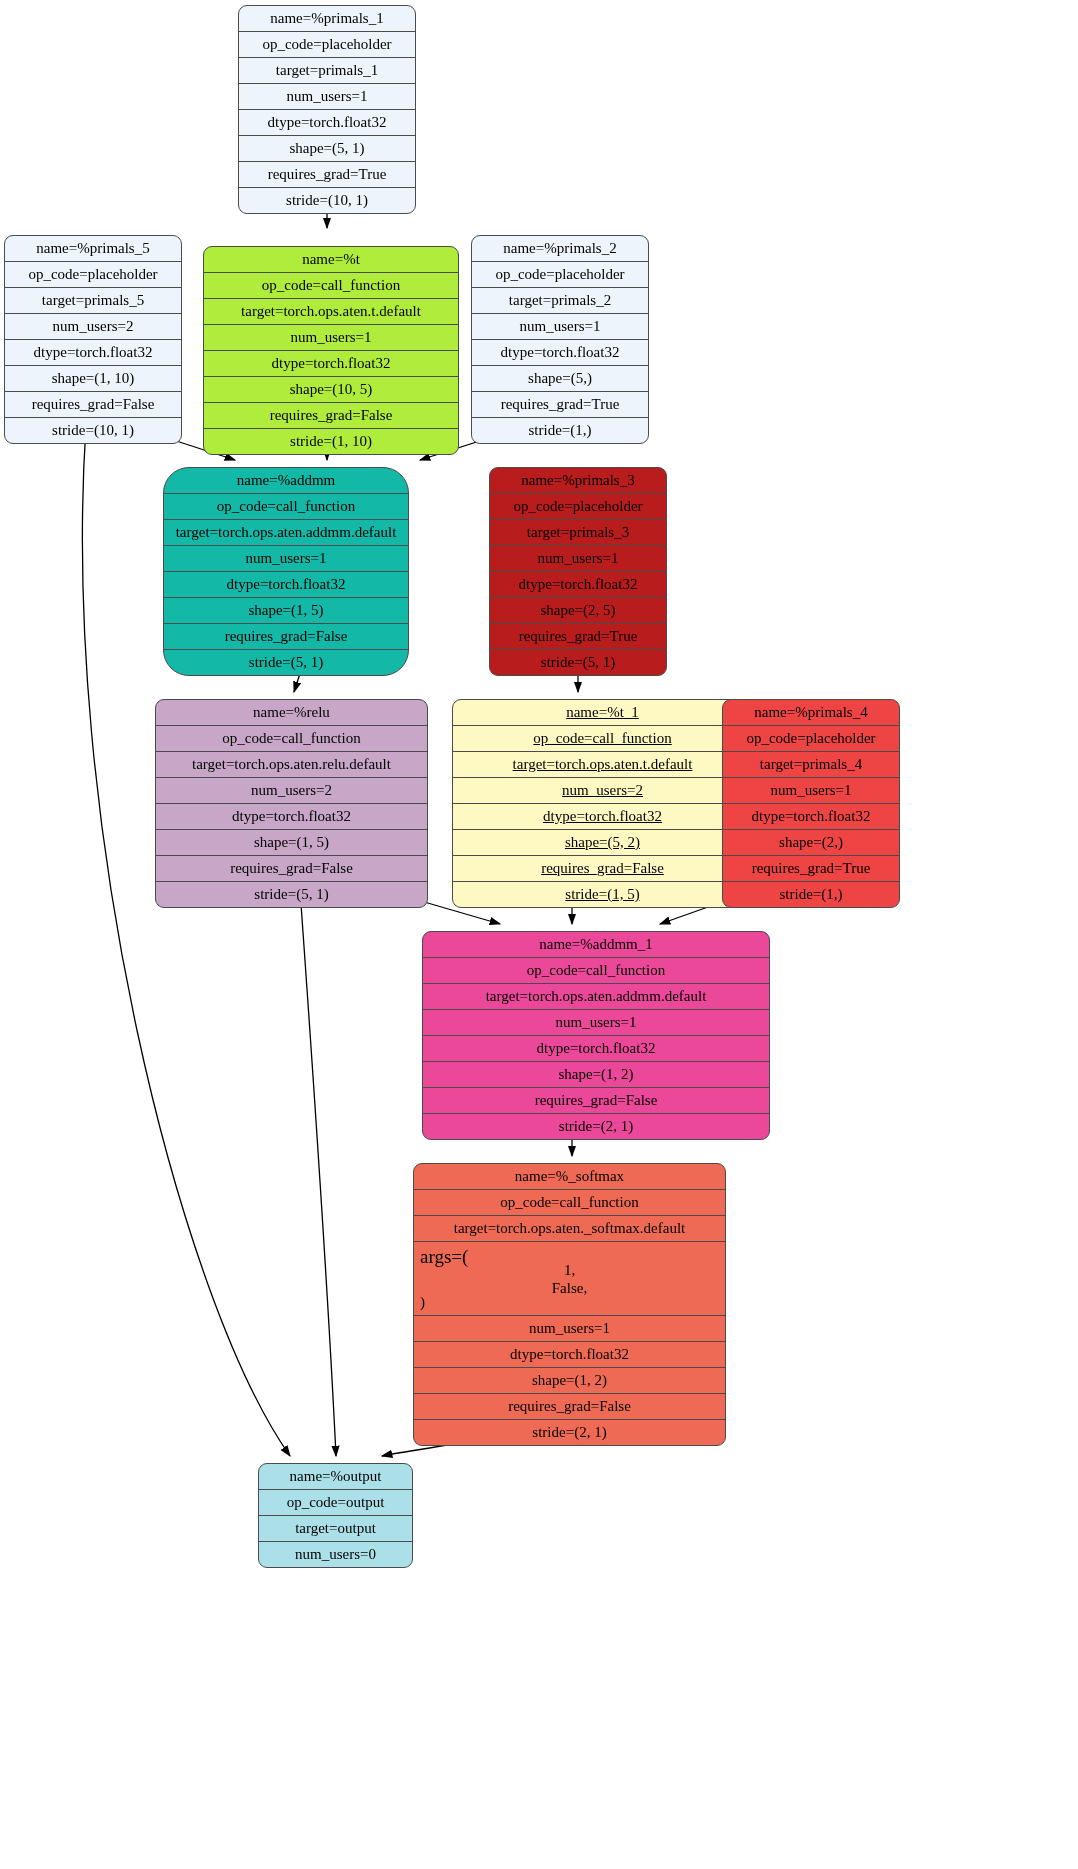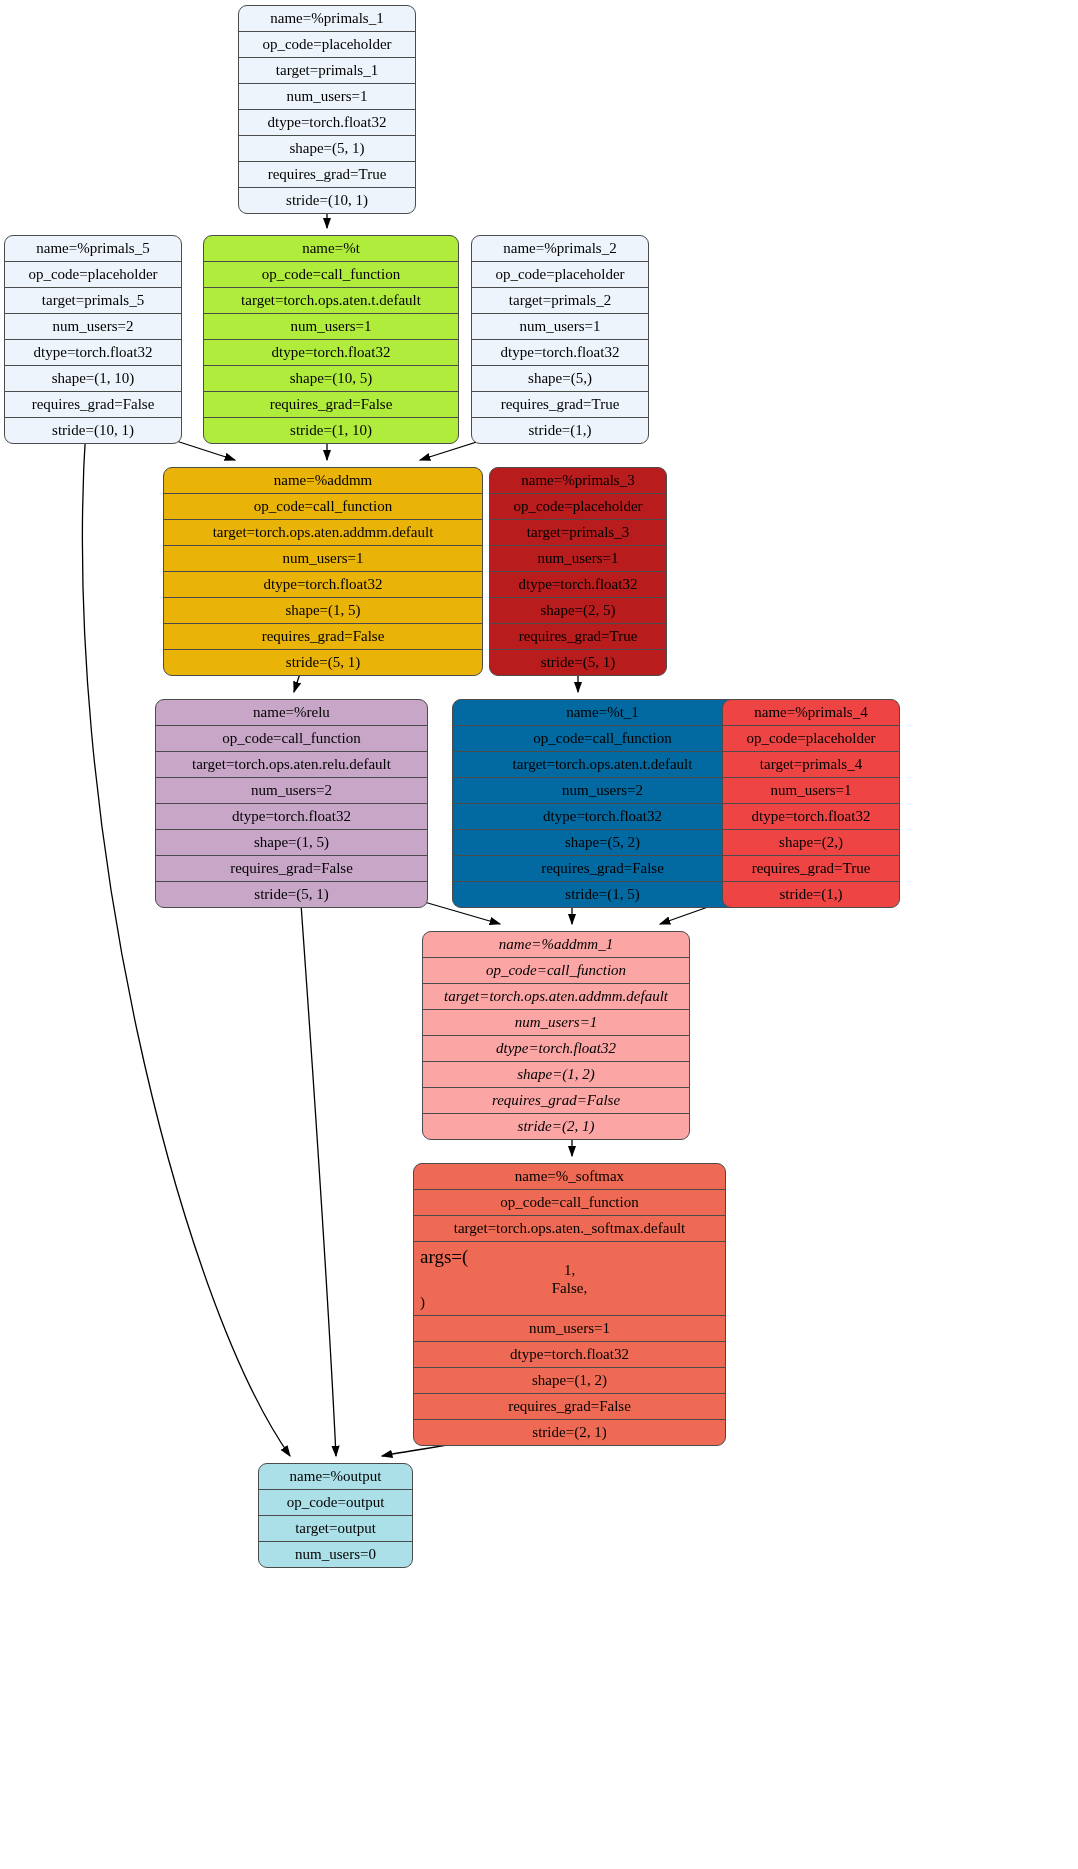--- a/index.html
+++ b/index.html
@@ -115,41 +115,41 @@
       <div class="node" style="left: 4px; top: 235px; width: 178px; background: rgb(238, 244, 251);">
         <div class="row">name=%primals_5</div>
         <div class="row">op_code=placeholder</div>
         <div class="row">target=primals_5</div>
         <div class="row">num_users=2</div>
         <div class="row">dtype=torch.float32</div>
         <div class="row">shape=(1, 10)</div>
         <div class="row">requires_grad=False</div>
         <div class="row">stride=(10, 1)</div>
       </div>
-      <div class="node" style="left: 203px; top: 235px; width: 256px; background: rgb(176, 236, 60);">
+      <div class="node" style="left: 203px; top: 246px; width: 256px; background: rgb(176, 236, 60);">
         <div class="row">name=%t</div>
         <div class="row">op_code=call_function</div>
         <div class="row">target=torch.ops.aten.t.default</div>
         <div class="row">num_users=1</div>
         <div class="row">dtype=torch.float32</div>
         <div class="row">shape=(10, 5)</div>
         <div class="row">requires_grad=False</div>
         <div class="row">stride=(1, 10)</div>
       </div>
       <div class="node" style="left: 471px; top: 235px; width: 178px; background: rgb(238, 244, 251);">
         <div class="row">name=%primals_2</div>
         <div class="row">op_code=placeholder</div>
         <div class="row">target=primals_2</div>
         <div class="row">num_users=1</div>
         <div class="row">dtype=torch.float32</div>
         <div class="row">shape=(5,)</div>
         <div class="row">requires_grad=True</div>
         <div class="row">stride=(1,)</div>
       </div>
-      <div class="node" style="left: 163px; top: 467px; width: 320px; background: #eab308;">
+      <div class="node" style="left: 163px; top: 467px; width: 246px; background: #14b8a6; border-radius: 26px;">
         <div class="row">name=%addmm</div>
         <div class="row">op_code=call_function</div>
         <div class="row">target=torch.ops.aten.addmm.default</div>
         <div class="row">num_users=1</div>
         <div class="row">dtype=torch.float32</div>
         <div class="row">shape=(1, 5)</div>
         <div class="row">requires_grad=False</div>
         <div class="row">stride=(5, 1)</div>
       </div>
       <div class="node" style="left: 489px; top: 467px; width: 178px; background: #b91c1c;">
@@ -165,41 +165,41 @@
       <div class="node" style="left: 155px; top: 699px; width: 273px; background: rgb(200, 166, 200);">
         <div class="row">name=%relu</div>
         <div class="row">op_code=call_function</div>
         <div class="row">target=torch.ops.aten.relu.default</div>
         <div class="row">num_users=2</div>
         <div class="row">dtype=torch.float32</div>
         <div class="row">shape=(1, 5)</div>
         <div class="row">requires_grad=False</div>
         <div class="row">stride=(5, 1)</div>
       </div>
-      <div class="node" style="left: 452px; top: 699px; width: 301px; background: #0369a1;">
+      <div class="node" style="left: 452px; top: 699px; width: 301px; background: #fef9c3; text-decoration: underline;">
         <div class="row">name=%t_1</div>
         <div class="row">op_code=call_function</div>
         <div class="row">target=torch.ops.aten.t.default</div>
         <div class="row">num_users=2</div>
         <div class="row">dtype=torch.float32</div>
         <div class="row">shape=(5, 2)</div>
         <div class="row">requires_grad=False</div>
         <div class="row">stride=(1, 5)</div>
       </div>
       <div class="node" style="left: 722px; top: 699px; width: 178px; background: #ef4444;">
         <div class="row">name=%primals_4</div>
         <div class="row">op_code=placeholder</div>
         <div class="row">target=primals_4</div>
         <div class="row">num_users=1</div>
         <div class="row">dtype=torch.float32</div>
         <div class="row">shape=(2,)</div>
         <div class="row">requires_grad=True</div>
         <div class="row">stride=(1,)</div>
       </div>
-      <div class="node" style="left: 422px; top: 931px; width: 268px; background: #fca5a5; font-style: italic;">
+      <div class="node" style="left: 422px; top: 931px; width: 348px; background: #ec4899;">
         <div class="row">name=%addmm_1</div>
         <div class="row">op_code=call_function</div>
         <div class="row">target=torch.ops.aten.addmm.default</div>
         <div class="row">num_users=1</div>
         <div class="row">dtype=torch.float32</div>
         <div class="row">shape=(1, 2)</div>
         <div class="row">requires_grad=False</div>
         <div class="row">stride=(2, 1)</div>
       </div>
       <div class="node" style="left: 413px; top: 1163px; width: 313px; background: rgb(239, 106, 84);">

